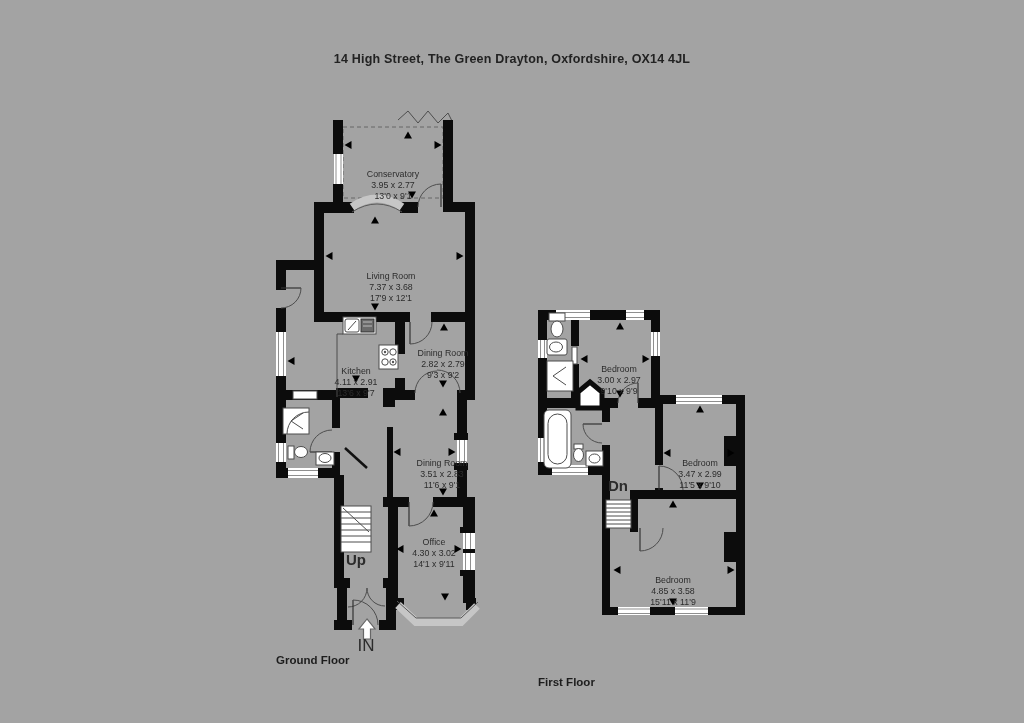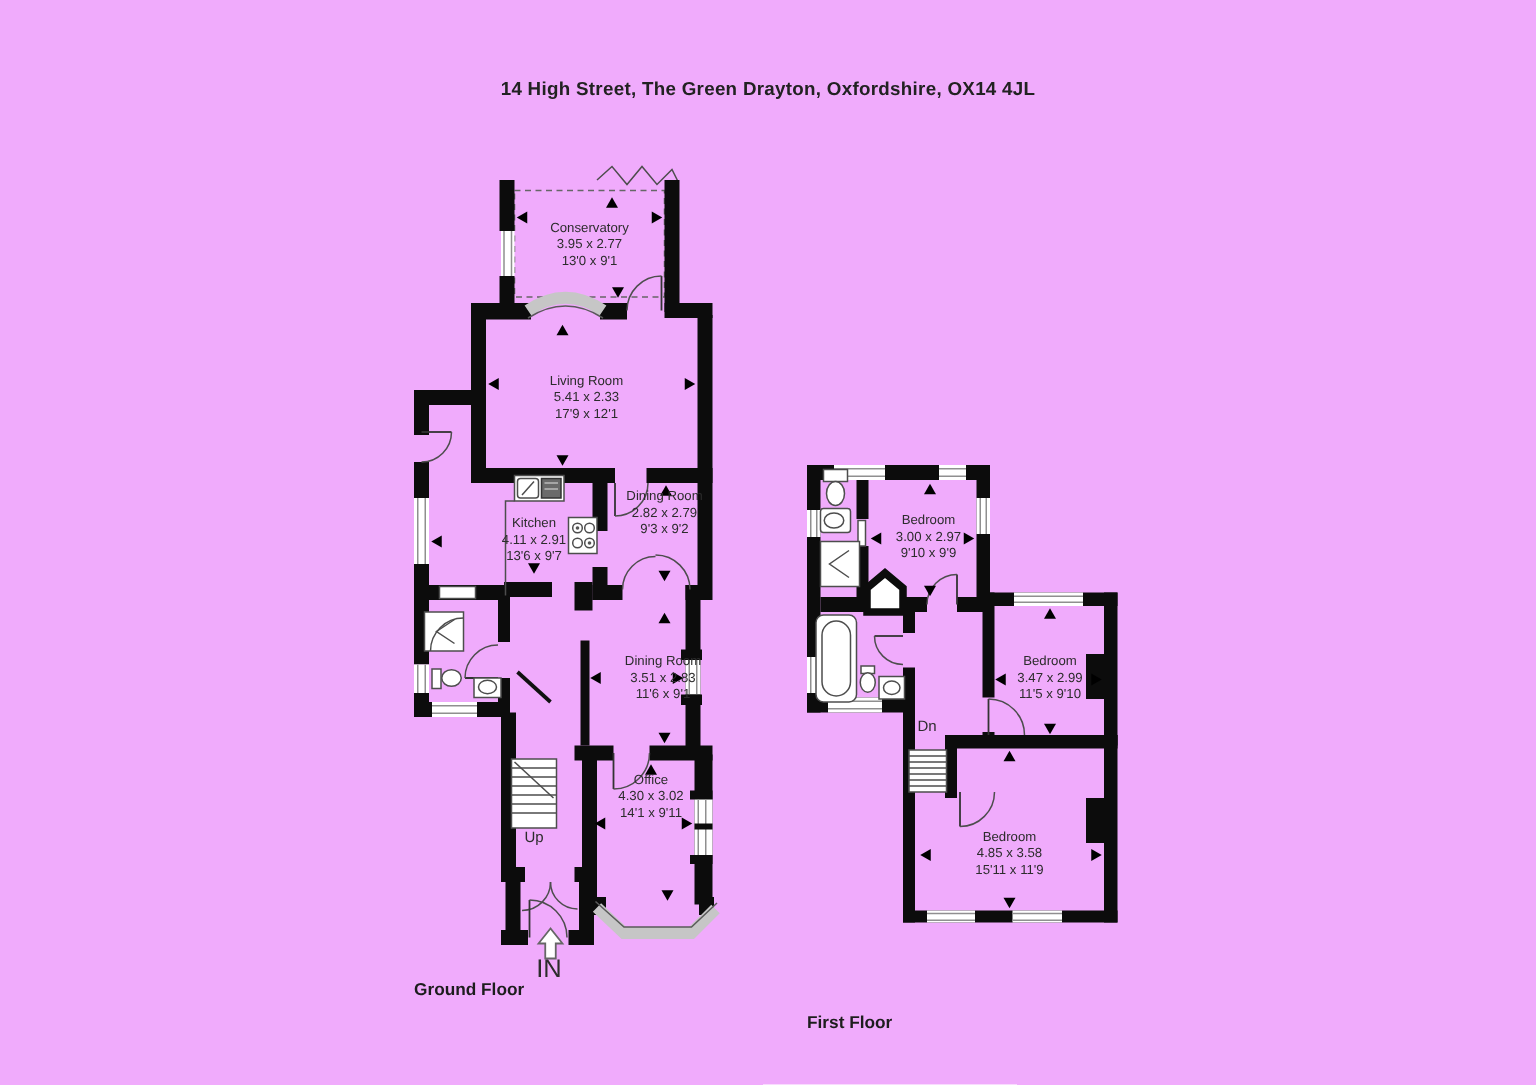--- a/index.html
+++ b/index.html
@@ -1,23 +1,23 @@
 <!DOCTYPE html>
 <html><head>
 <meta charset="utf-8">
 <style>
   html,body{margin:0;padding:0;background:#fff;}
-  .canvas{position:relative;width:1024px;height:723px;background:#f0abfc;overflow:hidden;
+  .canvas{position:relative;width:1024px;height:723px;background:#a3a3a3;overflow:hidden;
           font-family:"Liberation Sans",sans-serif;color:#222;}
   .title{position:absolute;top:52px;left:0;width:1024px;text-align:center;
          font-size:12.5px;font-weight:bold;letter-spacing:.2px;}
   .subtitle{position:absolute;top:70px;left:0;width:1024px;text-align:center;font-size:12.5px;}
   .rlabel{position:absolute;transform:translate(-50%,-50%);text-align:center;
-          font-size:8.8px;line-height:11px;white-space:nowrap;color:#2c2c2c;}
-  .small-note{position:absolute;transform:translate(-50%,-50%);font-size:10px;color:#2c2c2c;}
+          font-size:8.8px;line-height:11px;white-space:nowrap;color:#2c2c2c;margin-top:22px;}
+  .small-note{position:absolute;transform:translate(-50%,-50%);font-size:15px;color:#2c2c2c;font-weight:bold;}
   .in-note{position:absolute;transform:translate(-50%,-50%);font-size:17px;color:#2c2c2c;}
   .floor-label{position:absolute;font-size:11.5px;font-weight:bold;color:#1d1d1d;}
   .footer{position:absolute;top:673px;left:0;width:1024px;text-align:center;font-size:10.5px;color:#2c2c2c;}
   svg{position:absolute;top:0;left:0;}
   .w{fill:#0c0c0c;}
   .t{fill:none;stroke:#4d4d4d;stroke-width:1;}
   .fx{fill:#fff;stroke:#4d4d4d;stroke-width:1;}
   .d{fill:none;stroke:#4d4d4d;stroke-width:1;}
   .lf{stroke:#333;stroke-width:1.2;}
   .gz{stroke:#8f8f8f;stroke-width:1;}
@@ -396,21 +396,21 @@
     </g>
   </svg>
 
   <div class="rlabel" style="left:393px;top:163px">
     <div>Conservatory</div>
     <div>3.95 x 2.77</div>
     <div>13'0 x 9'1</div>
   </div>
   <div class="rlabel" style="left:391px;top:265px">
     <div>Living Room</div>
-    <div>5.41 x 2.33</div>
+    <div>7.37 x 3.68</div>
     <div>17'9 x 12'1</div>
   </div>
   <div class="rlabel" style="left:443px;top:342px">
     <div>Dining Room</div>
     <div>2.82 x 2.79</div>
     <div>9'3 x 9'2</div>
   </div>
   <div class="rlabel" style="left:356px;top:360px">
     <div>Kitchen</div>
     <div>4.11 x 2.91</div>

